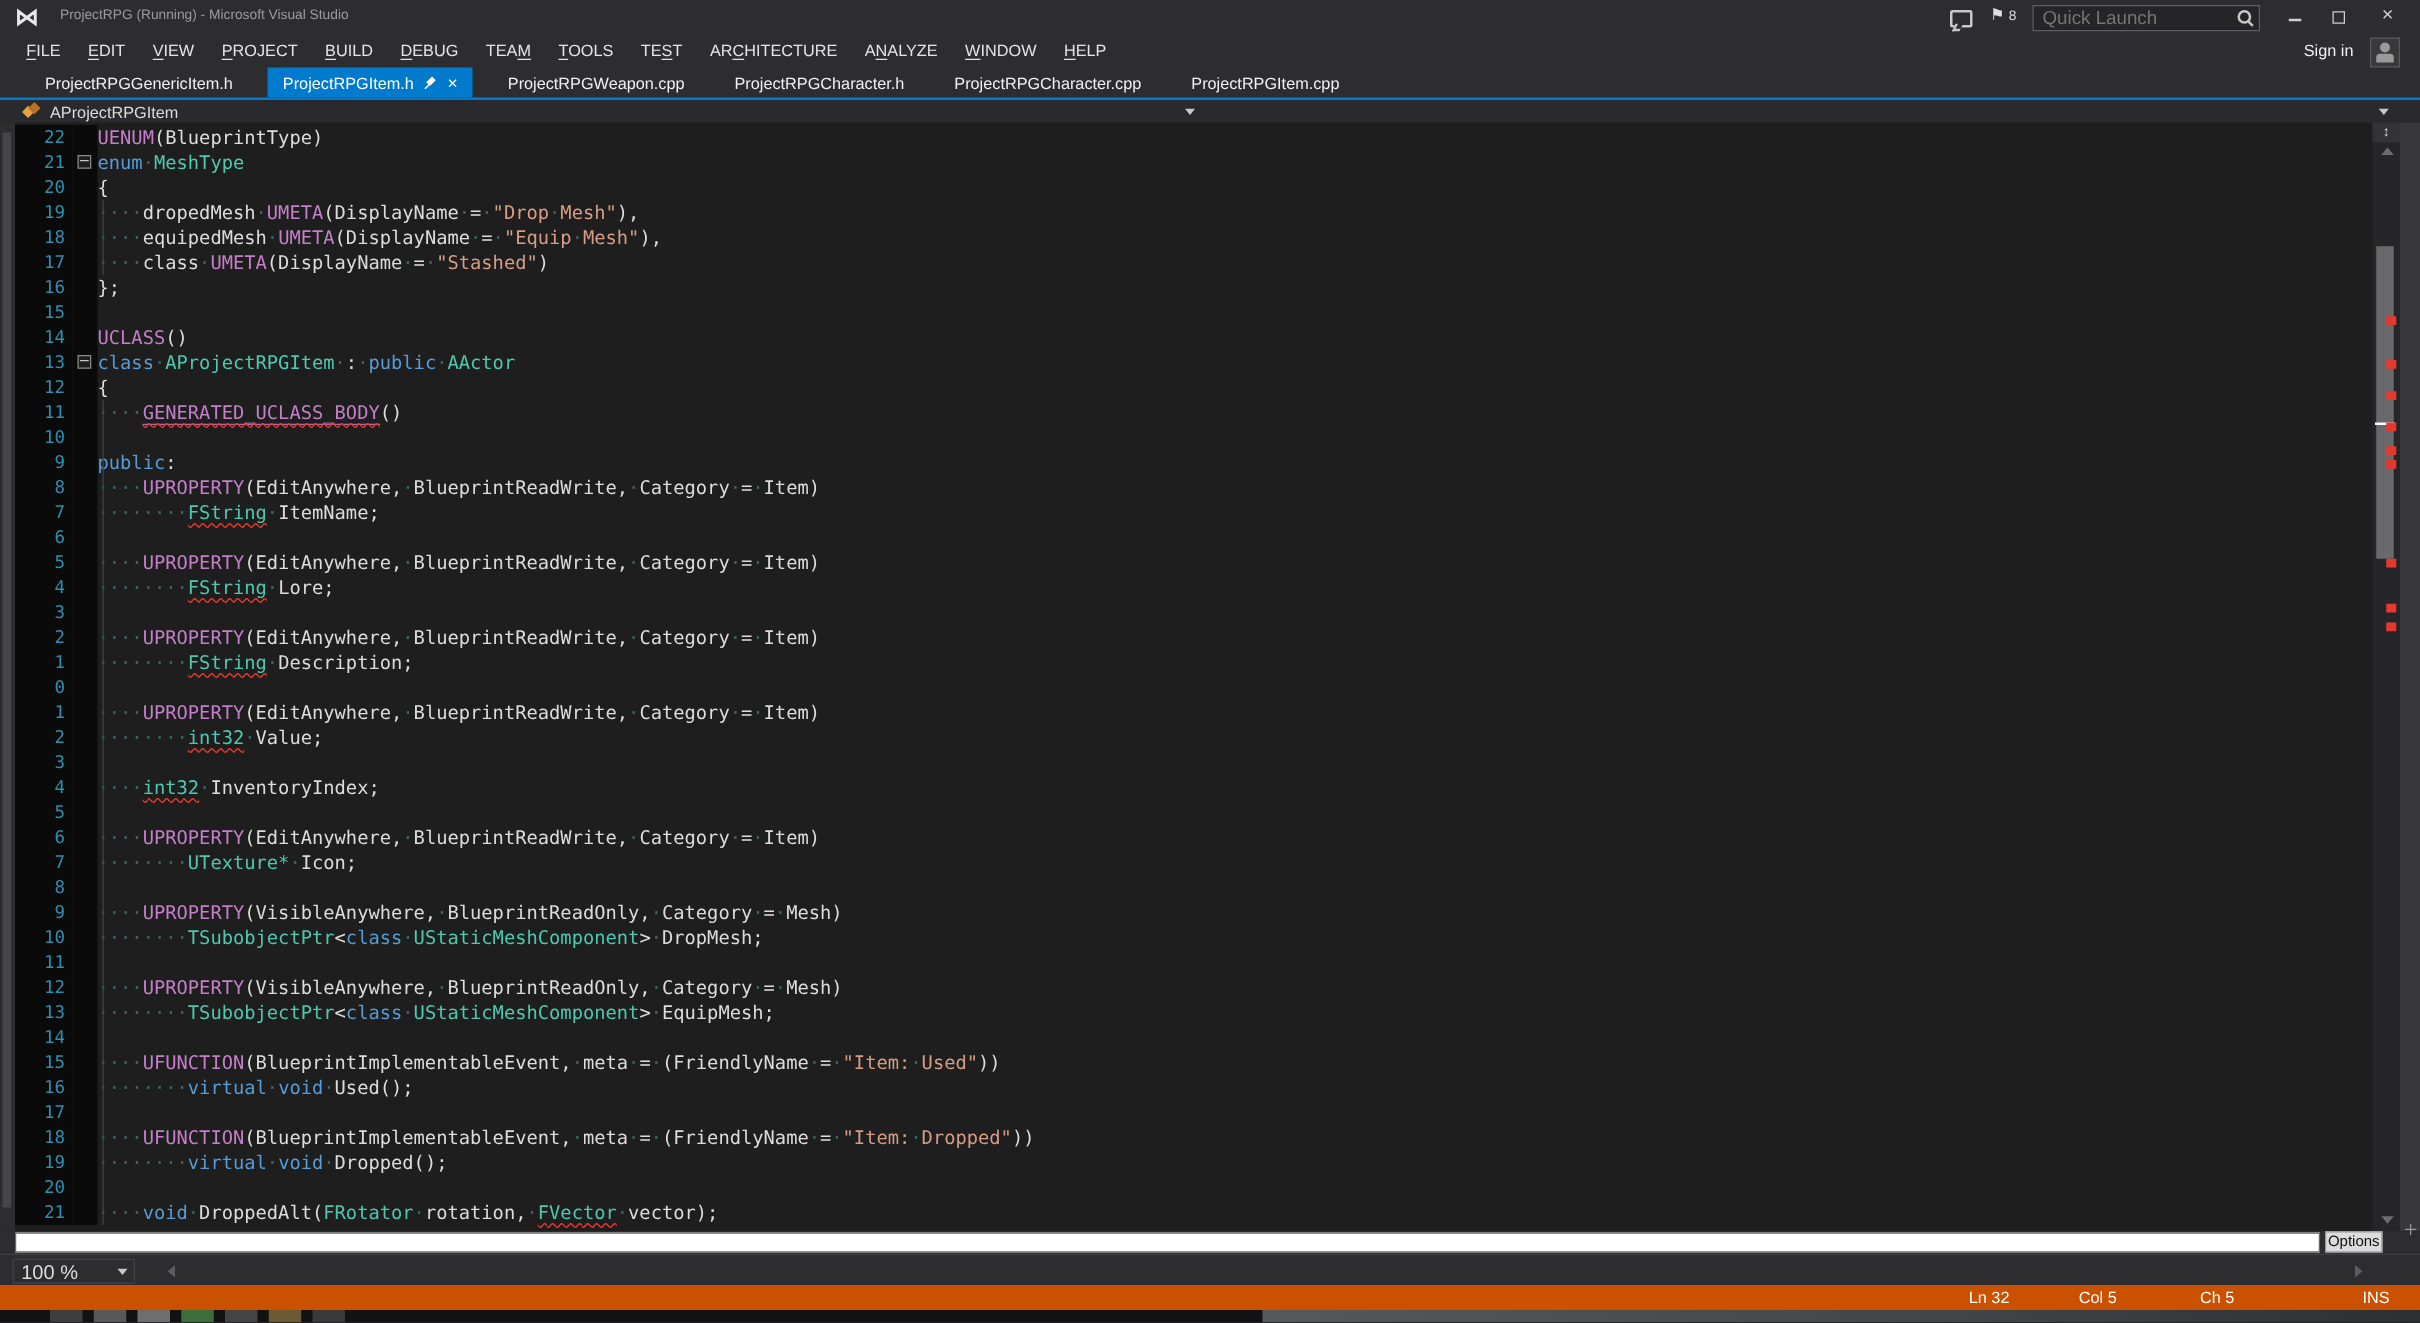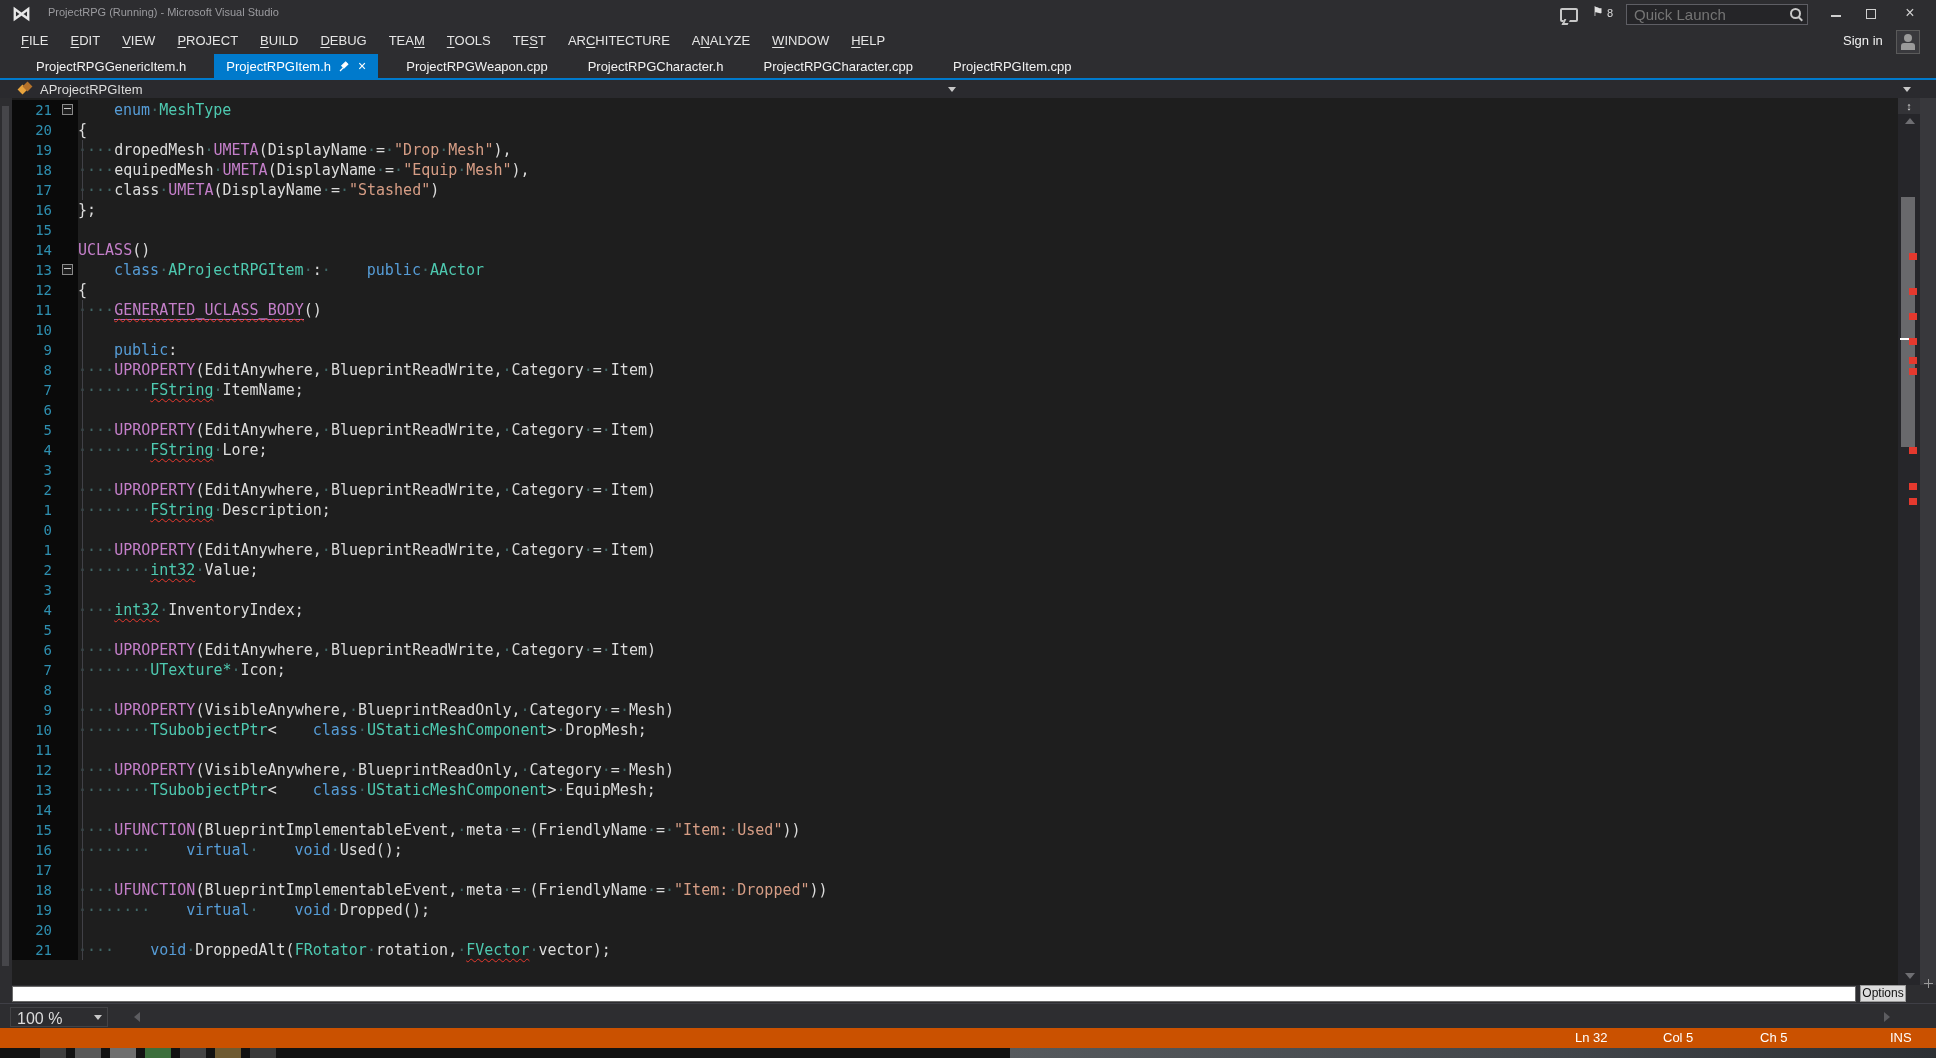--- a/index.html
+++ b/index.html
@@ -63,21 +63,21 @@
   #leftstrip i{position:absolute;left:2px;top:8px;width:7px;height:860px;background:#46464A;display:block;}
   #coderows{left:12px;top:2px;width:1886px;}
   .crow{display:flex;height:20px;line-height:20px;font-family:"DejaVu Sans Mono",monospace;font-size:15px;}
   .ln{width:46px;background:#0A0A0A;color:#2E8FB0;text-align:right;padding-right:6px;box-sizing:border-box;
       font-size:14px;}
   .foldcol{width:20px;background:#0A0A0A;position:relative;}
   .fold-box{position:absolute;left:4px;top:4px;width:11px;height:11px;border:1px solid #8A8A8A;background:#1E1E1E;box-sizing:border-box;}
   .fold-box::after{content:"";position:absolute;left:1px;right:1px;top:3px;height:1px;background:#C8C8C8;}
   .ctext{flex:1;position:relative;white-space:pre;color:#DCDCDC;}
   .guide{position:absolute;left:4px;top:0;bottom:0;width:1px;background:#414147;}
-  .tok-k{color:var(--keyword);padding-left:36px;} .tok-m{color:var(--macro);} .tok-t{color:var(--type);}
+  .tok-k{color:var(--keyword);} .tok-m{color:var(--macro);} .tok-t{color:var(--type);}
   .tok-s{color:var(--string);} .tok-d{color:var(--text);} .tok-w{color:#3F6868;}
   .sq{text-decoration:underline wavy var(--error_red);text-decoration-thickness:1px;
       text-underline-offset:3px;text-decoration-skip-ink:none;}
   .ul{border-bottom:1px solid #B06AB5;}
 
   
   #vscroll{left:1898px;top:0;width:22px;height:887px;background:#26262A;}
   #splitgrip{left:0;top:0;width:22px;height:16px;background:#333337;color:#DCDCDC;font-size:11px;
      display:flex;align-items:center;justify-content:center;}
   #varrow-up{left:7px;top:20px;width:0;height:0;border-left:5px solid transparent;border-right:5px solid transparent;border-bottom:6px solid #6E6E72;}
@@ -195,20 +195,25 @@
   <span class="abs caret" id="crumbcaret1"></span>
   <span class="abs caret" id="crumbcaret2"></span>
 </div>
 
 <div class="abs" id="editor">
   <div class="abs" id="leftstrip">
       <i></i>
     </div>
   <div class="abs" id="coderows">
       <div class="crow">
+        <span class="ln">22</span>
+        <span class="foldcol"></span>
+        <span class="ctext"><span class="tok-m">UENUM</span><span class="tok-d">(BlueprintType)</span></span>
+      </div>
+      <div class="crow">
         <span class="ln">21</span>
         <span class="foldcol">
           <i class="fold-box"></i>
         </span>
         <span class="ctext"><span class="tok-k">enum</span><span class="tok-w">·</span><span class="tok-t">MeshType</span></span>
       </div>
       <div class="crow">
         <span class="ln">20</span>
         <span class="foldcol"></span>
         <span class="ctext"><span class="tok-d">{</span></span>

